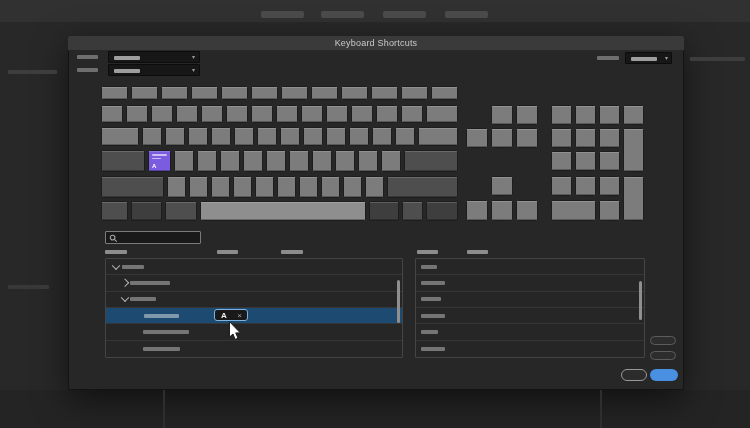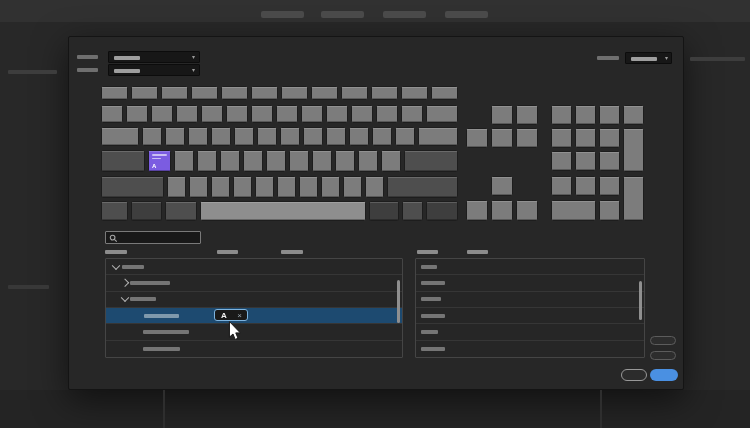--- a/index.html
+++ b/index.html
@@ -66,20 +66,23 @@
 </style>
 </head>
 <body>
 
 <div id="stage">
 
   <div class="bg-topstrip"></div>
   <div class="bg-bottom"></div>
 
   <div class="dialog"></div>
+  <div class="titlebar">
+    <span class="title-text">Keyboard Shortcuts</span>
+  </div>
 
   <div class="label-bar" style="left:77px;top:55px;width:21px;"></div>
   <div class="dropdown" style="left:108px;top:51px;width:92px;height:12px;">
     <div class="dd-bar" style="width:26px;"></div>
     <span class="dd-caret" style="right:4px;">▾</span>
   </div>
   <div class="label-bar" style="left:77px;top:68px;width:21px;"></div>
   <div class="dropdown" style="left:108px;top:64px;width:92px;height:12px;">
     <div class="dd-bar" style="width:26px;"></div>
     <span class="dd-caret" style="right:4px;">▾</span>

